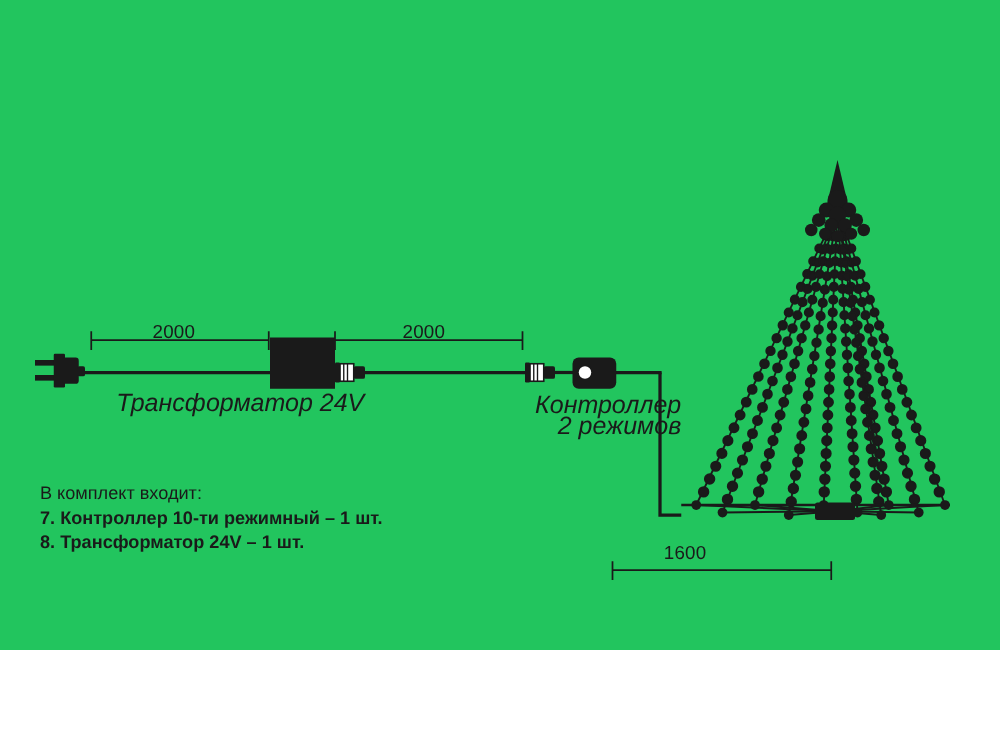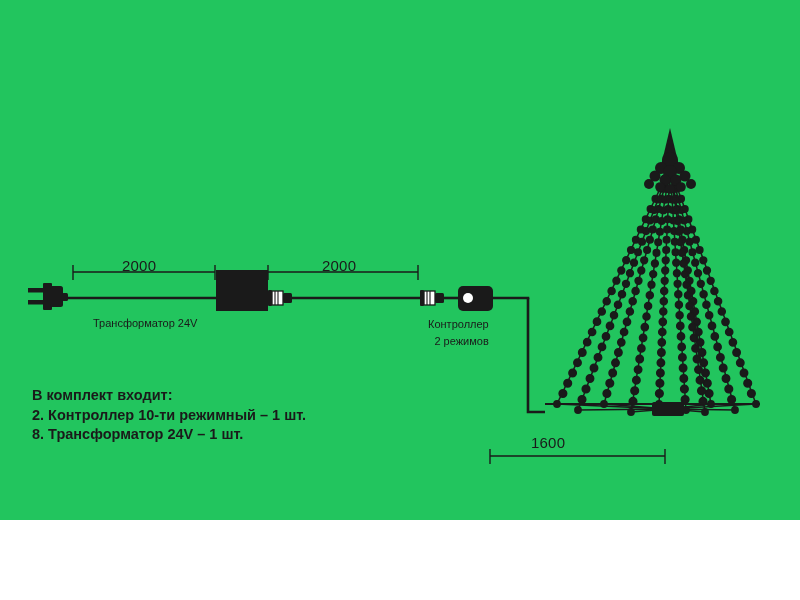--- a/index.html
+++ b/index.html
@@ -24,35 +24,36 @@
   }
   .dim-label {
     position: absolute;
     font-size: 15px;
     color: #1a1a1a;
     white-space: nowrap;
     letter-spacing: 0.2px;
   }
   .part-label {
     position: absolute;
-    font-size: 11px;
+    font-size: 20px;
     color: #1a1a1a;
     white-space: nowrap;
     line-height: 17px;
+    font-style: italic;
   }
   #bom {
     position: absolute;
     left: 32px;
     top: 386px;
     font-size: 14.5px;
     color: #1a1a1a;
     line-height: 19.5px;
   }
   #bom-title {
-    font-weight: bold;
+    font-weight: normal;
     display: block;
   }
   .bom-item {
     display: block;
     font-weight: bold;
   }
   #label-transformer { left: 93px; top: 315px; }
   #label-controller  { left: 428px; top: 316px; text-align: right; }
   #dim-2000-left  { left: 122px; top: 257px; }
   #dim-2000-right { left: 322px; top: 257px; }
@@ -428,17 +429,17 @@
 
   <div class="part-label" id="label-transformer">Трансформатор 24V</div>
 
   <div class="part-label" id="label-controller">
     <span>Контроллер</span><br>
     <span>2 режимов</span>
   </div>
 
   <div id="bom">
     <span id="bom-title">В комплект входит:</span>
-    <span class="bom-item">2. Контроллер 10-ти режимный – 1 шт.</span>
+    <span class="bom-item">7. Контроллер 10-ти режимный – 1 шт.</span>
     <span class="bom-item">8. Трансформатор 24V – 1 шт.</span>
   </div>
 
 </div>
 
 </body></html>

